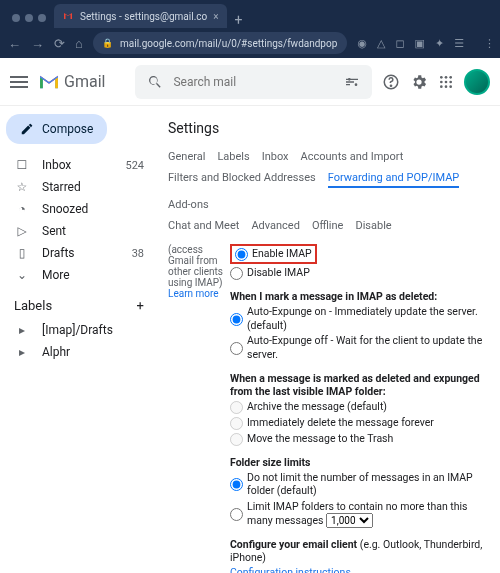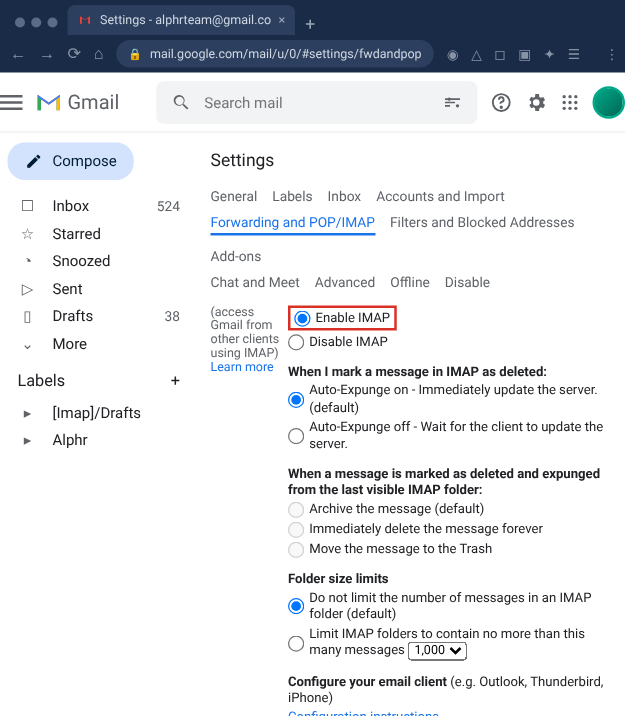--- a/index.html
+++ b/index.html
@@ -10,21 +10,21 @@
 .win-dots span{width:8px;height:8px;border-radius:50%;background:#5a6b85}
 .tab{background:#2d3f5e;height:24px;border-radius:6px 6px 0 0;display:flex;align-items:center;padding:0 8px;gap:6px;font-size:10px;min-width:150px}
 .tab .fav{width:12px;height:12px}
 .tab .x{margin-left:auto;opacity:.7}
 .newtab{padding:0 8px;font-size:14px;opacity:.7}
 .addr-bar{height:30px;display:flex;align-items:center;padding:0 8px;gap:10px}
 .addr-bar .nav-ico{opacity:.6;cursor:pointer;font-size:13px}
 .omni{flex:1;background:#2d3f5e;height:22px;border-radius:11px;display:flex;align-items:center;padding:0 10px;gap:6px;font-size:10px;color:#cfd8e3}
 .omni .lock{font-size:9px}
 .ext-ico{opacity:.6;font-size:11px}
-.gmail-hdr{height:48px;display:flex;align-items:center;padding:0 0;gap:10px;border-bottom:1px solid #eee}
+.gmail-hdr{height:48px;display:flex;align-items:center;padding:0 10px;gap:10px;border-bottom:1px solid #eee}
 .menu-ico{width:18px;cursor:pointer}
 .menu-ico div{height:2px;background:#5f6368;margin:3px 0}
 .glogo{display:flex;align-items:center;gap:4px}
 .glogo span{font-size:16px;color:#5f6368}
 .search{flex:1;margin-left:20px;background:#f1f3f4;height:34px;border-radius:6px;display:flex;align-items:center;padding:0 12px;gap:10px;color:#5f6368}
 .search input{border:none;background:none;outline:none;flex:1;font-size:12px;color:#5f6368}
 .hdr-ico{color:#5f6368;cursor:pointer;font-size:14px}
 .avatar{width:26px;height:26px;border-radius:50%;background:linear-gradient(135deg,#0a8,#065);border:2px solid #0a8}
 .body{display:flex;height:calc(573px - 58px - 48px)}
 .sidebar{width:158px;padding:8px 6px;overflow:hidden}
@@ -57,21 +57,21 @@
  <div class="tab-bar">
   <div class="win-dots">
         <span></span>
         <span></span>
         <span></span>
       </div>
   <div class="tab">
    <svg class="fav" viewBox="0 0 24 24">
           <path fill="#ea4335" d="M12 11L4 6v12h3V9l5 3 5-3v9h3V6z"></path>
         </svg>
-   <span>Settings - alphrteam@gmail.co</span>
+   <span>Settings - settings@gmail.co</span>
    <span class="x">×</span>
   </div>
   <div class="newtab">+</div>
  </div>
  <div class="addr-bar">
   <span class="nav-ico">←</span>
   <span class="nav-ico">→</span>
   <span class="nav-ico">⟳</span>
   <span class="nav-ico">⌂</span>
   <div class="omni">
@@ -206,22 +206,22 @@
 
  <div class="main">
   <div class="settings-title">Settings</div>
   <div class="tabline" id="tr1">
         <span class="tb">General</span>
         <span class="tb">Labels</span>
         <span class="tb">Inbox</span>
         <span class="tb">Accounts and Import</span>
       </div>
   <div class="tabline" id="tr2">
+        <span class="tb">Filters and Blocked Addresses</span>
         <span class="tb active">Forwarding and POP/IMAP</span>
-        <span class="tb">Filters and Blocked Addresses</span>
         <span class="tb">Add-ons</span>
       </div>
   <div class="tabline" id="tr3" style="margin-bottom:10px">
         <span class="tb">Chat and Meet</span>
         <span class="tb">Advanced</span>
         <span class="tb">Offline</span>
         <span class="tb">Disable</span>
       </div>
 
   <div class="section">

